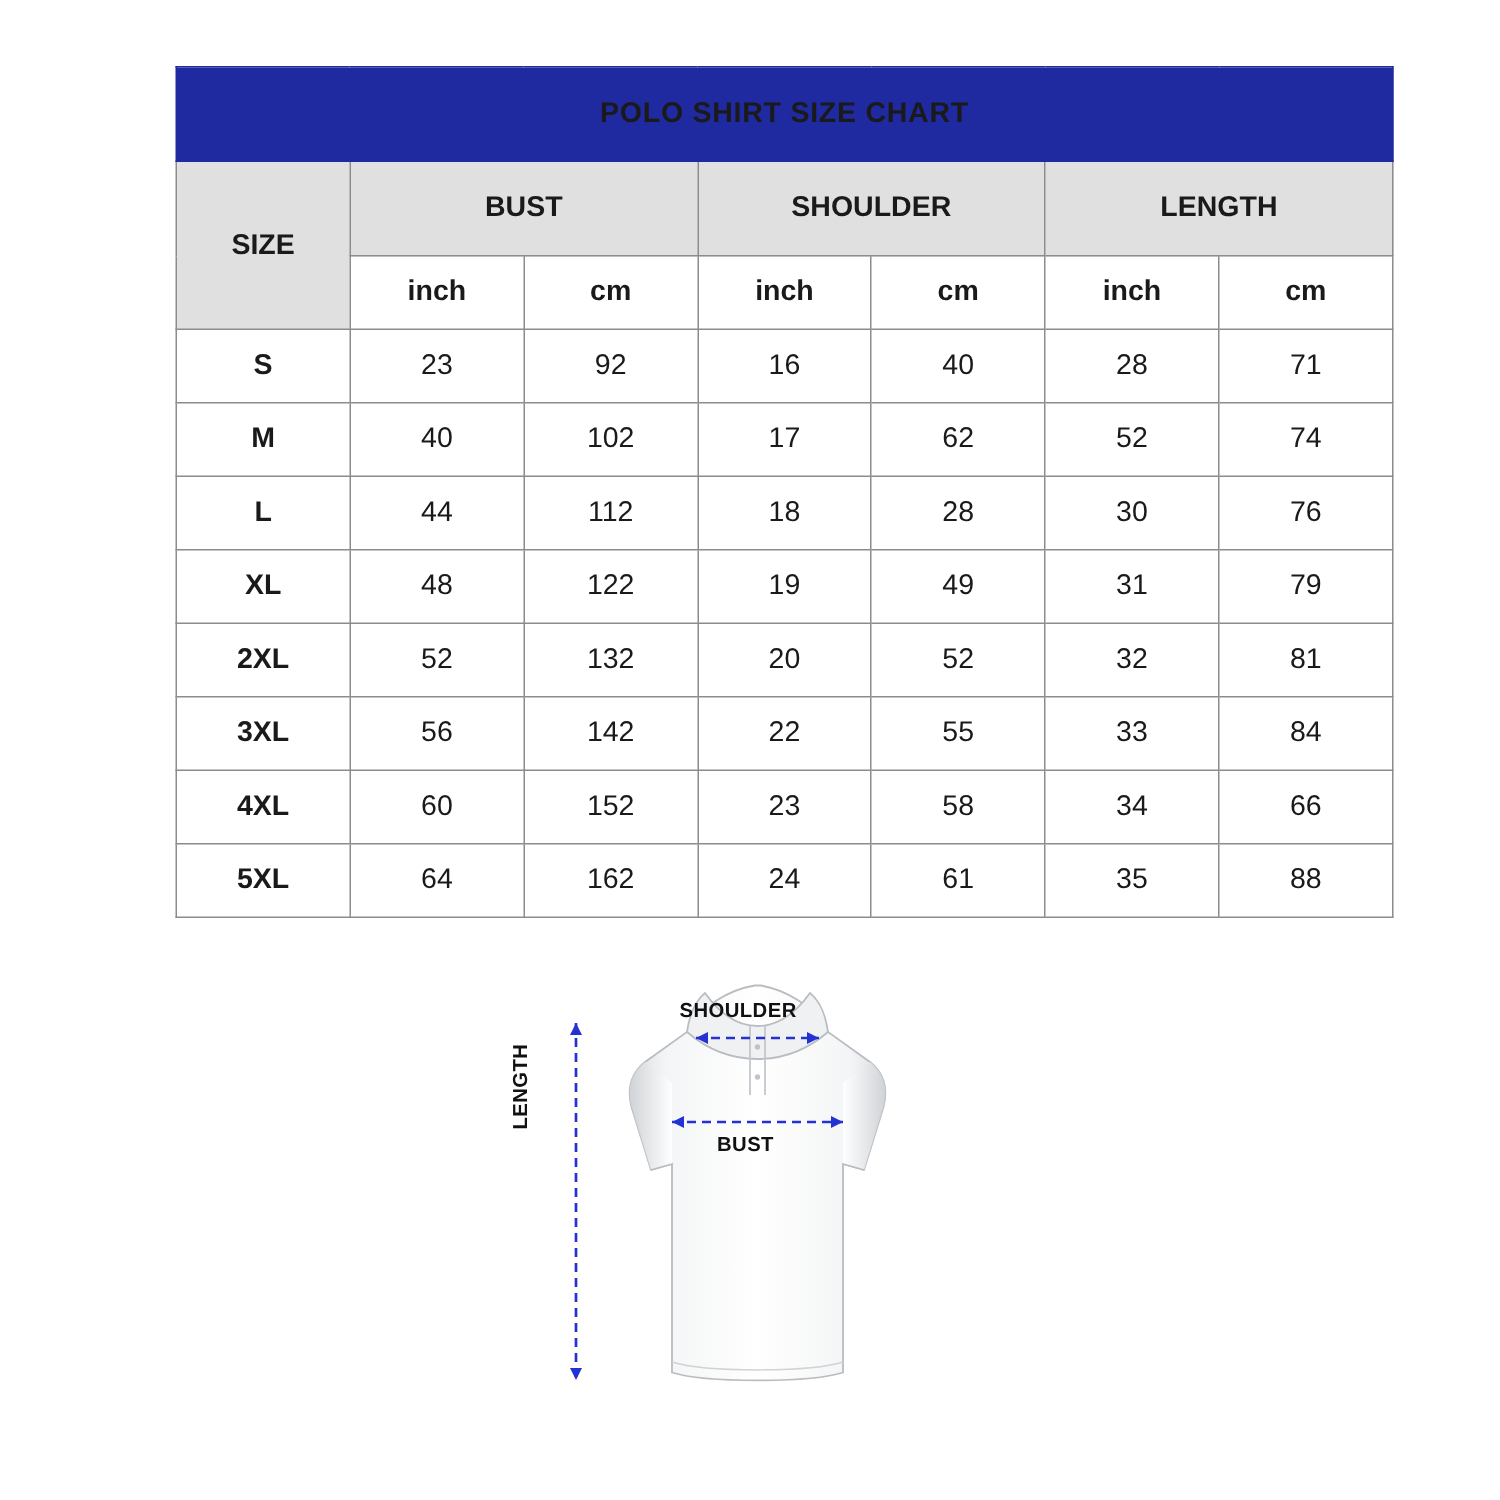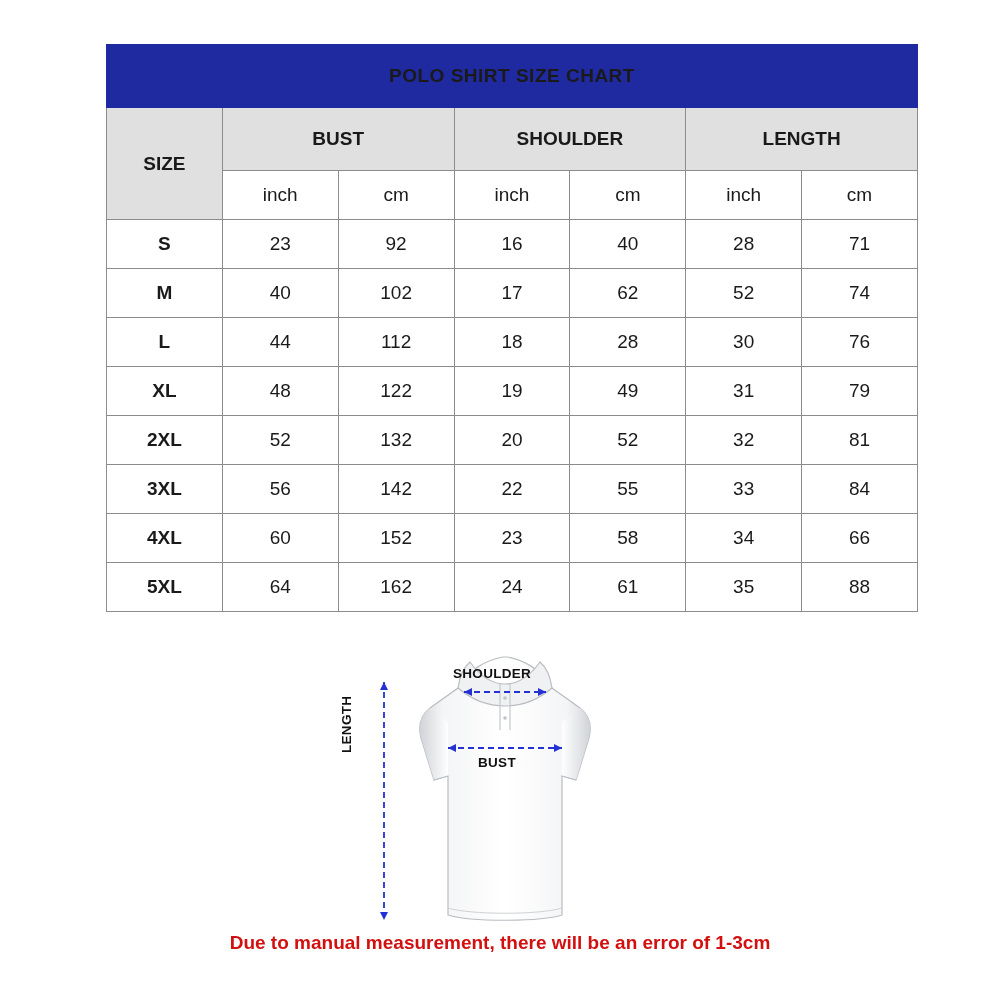--- a/index.html
+++ b/index.html
@@ -18,21 +18,21 @@
 
   .page {
     width: 1000px;
     height: 1000px;
     position: relative;
   }
 
   
   .chart-wrap {
     position: absolute;
-    left: 93px;
+    left: 104px;
     top: 44px;
     width: 812px;
     padding-left: 13px;
   }
 
   table.size-chart {
     border-collapse: collapse;
     width: 812px;
     table-layout: fixed;
   }
@@ -58,21 +58,21 @@
 
   .group-head {
     background: #e0e0e0;
     font-weight: bold;
     font-size: 19px;
     height: 62px;
   }
 
   .unit-row td {
     height: 48px;
-    font-weight: normal;
+    font-weight: bold;
     font-size: 18px;
   }
 
   .size-cell {
     font-weight: bold;
     font-size: 19px;
   }
 
   .data-row td {
     height: 48px;
@@ -292,15 +292,14 @@
       <line x1="44" y1="52" x2="44" y2="290" stroke="#2431d4" stroke-width="1.8" stroke-dasharray="6,4"></line>
       <polygon points="44,52 40,60 48,60" fill="#2431d4"></polygon>
       <polygon points="44,290 40,282 48,282" fill="#2431d4"></polygon>
     </svg>
 
     <div class="label-shoulder">SHOULDER</div>
     <div class="label-bust">BUST</div>
     <div class="label-length">LENGTH</div>
   </div>
 
-  <div class="note">Due to manual measurement, there will be an error of 1-3cm</div>
 
 </div>
 
 </body></html>

